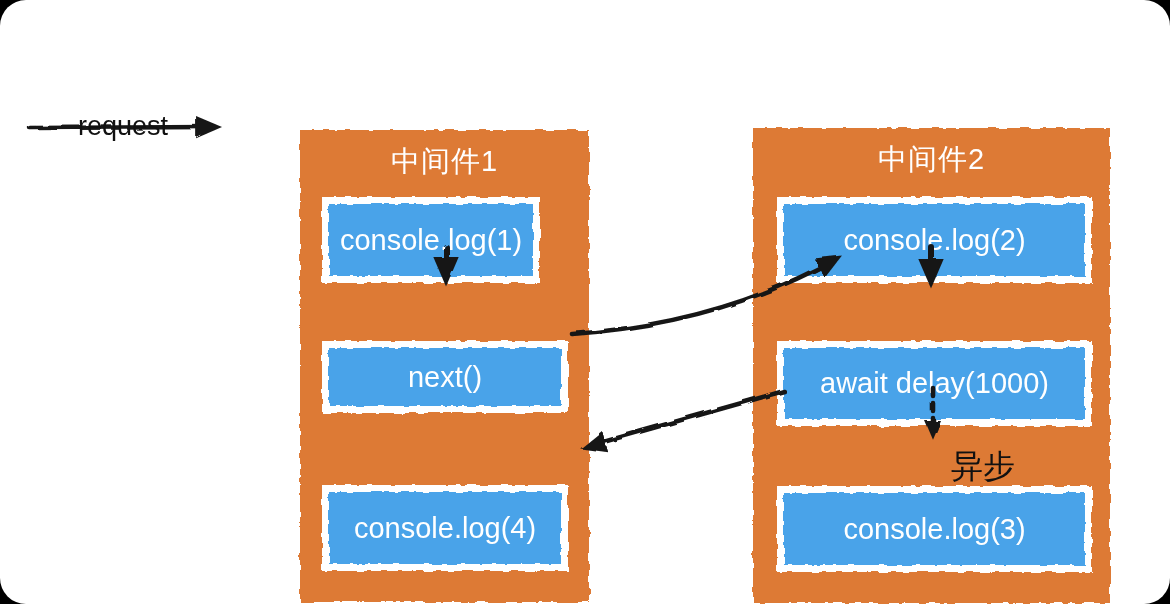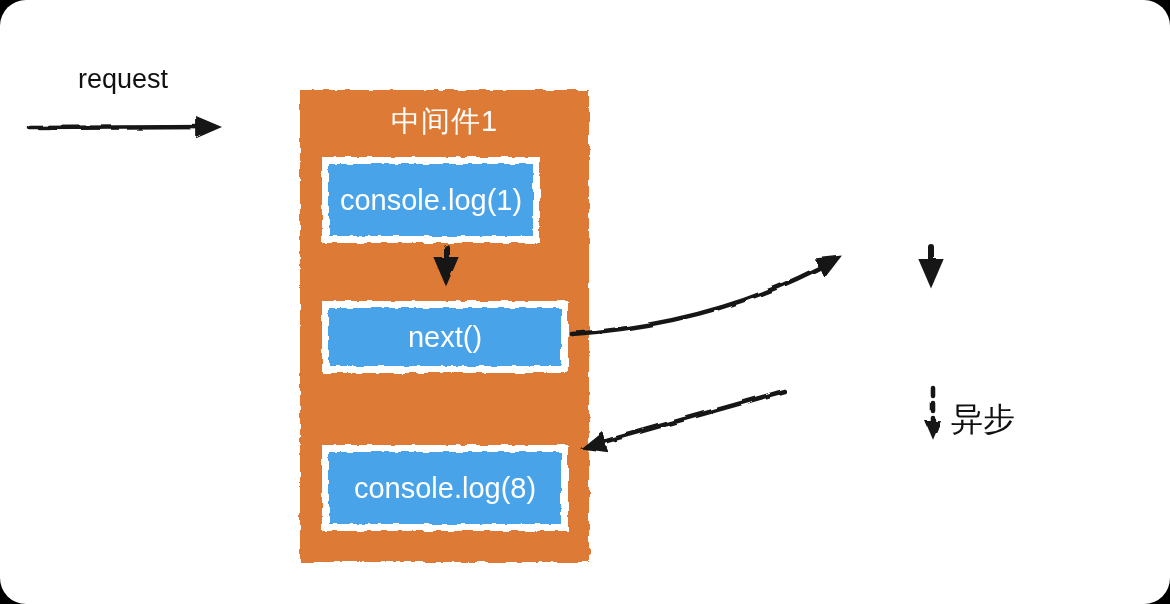--- a/index.html
+++ b/index.html
@@ -8,37 +8,37 @@
   }
   *{box-sizing:border-box;}
   html,body{margin:0;padding:0;background:var(--page_bg);}
   .canvas{
     position:relative; width:1170px; height:604px;
     background:var(--canvas_bg); border-radius:26px; overflow:hidden;
     font-family:"Liberation Sans", sans-serif;
   }
   .defs{position:absolute; width:0; height:0;}
   
-  .panel{position:absolute;}
+  .panel{position:absolute;margin-top:40px;}
   .panel-bg{position:absolute; inset:0; background:var(--orange); filter:url(#rough);}
   .panel-title{
     position:absolute; left:0; right:0; top:12px; text-align:center;
     color:var(--panel_text); font-size:29px; letter-spacing:1px;
   }
   .code-box{position:absolute;}
   .code-box-bg{
     position:absolute; inset:0; background:var(--blue);
     border:7px solid #ffffff; filter:url(#rough);
   }
   .code-text{
     position:absolute; inset:0; display:flex; align-items:center; justify-content:center;
     color:var(--panel_text); font-size:29px; white-space:nowrap;
   }
   
-  .flow-label{position:absolute; color:var(--label_text); white-space:nowrap;}
+  .flow-label{position:absolute; color:var(--label_text); white-space:nowrap;margin-top:47px;}
   #request-label{left:78px; top:64px; font-size:27px;}
   #async-label{left:951px; top:398px; font-size:32px;}
   
   svg.arrows{position:absolute; inset:0; pointer-events:none;}
   .stroke{fill:none; stroke:var(--arrow); stroke-linecap:round;}
   .ahead{fill:var(--arrow);}
 </style>
 </head>
 <body>
 
@@ -72,24 +72,40 @@
     <div class="code-box" style="left:22px; top:67px; width:218px; height:86px;text-decoration:underline;">
       <div class="code-box-bg"></div>
       <span class="code-text">console.log(1)</span>
     </div>
     <div class="code-box" style="left:22px; top:211px; width:246px; height:72px;">
       <div class="code-box-bg"></div>
       <span class="code-text">next()</span>
     </div>
     <div class="code-box" style="left:22px; top:355px; width:246px; height:86px;">
       <div class="code-box-bg"></div>
-      <span class="code-text">console.log(8)</span>
+      <span class="code-text">console.log(4)</span>
     </div>
   </div>
 
+  <div class="panel" style="left:753px; top:88px; width:357px; height:475px;">
+    <div class="panel-bg"></div>
+    <div class="panel-title">中间件2</div>
+    <div class="code-box" style="left:24px; top:69px; width:315px; height:86px;">
+      <div class="code-box-bg"></div>
+      <span class="code-text">console.log(2)</span>
+    </div>
+    <div class="code-box" style="left:24px; top:213px; width:315px; height:85px;">
+      <div class="code-box-bg"></div>
+      <span class="code-text">await delay(1000)</span>
+    </div>
+    <div class="code-box" style="left:24px; top:358px; width:315px; height:86px;">
+      <div class="code-box-bg"></div>
+      <span class="code-text">console.log(3)</span>
+    </div>
+  </div>
 
   <svg class="arrows" width="1170" height="604" viewBox="0 0 1170 604">
     <g filter="url(#sketch)">
       <path class="stroke" stroke-width="4.5" marker-end="url(#ah24)" d="M30,128 L213,127"></path>
       <path class="stroke" stroke-width="6" marker-end="url(#ah28)" d="M446,247 L446,276"></path>
       <path class="stroke" stroke-width="6" marker-end="url(#ah28)" d="M931,247 L931,278"></path>
       <path class="stroke" stroke-width="4.5" marker-end="url(#ah24)" d="M572,334 Q718,324 834,260"></path>
       <path class="stroke" stroke-width="4.5" marker-end="url(#ah24)" d="M784,391 L589,446"></path>
       <path class="stroke" stroke-width="4.5" stroke-dasharray="8 7" marker-end="url(#ah18)" d="M933,388 L933,433"></path>
     </g>

